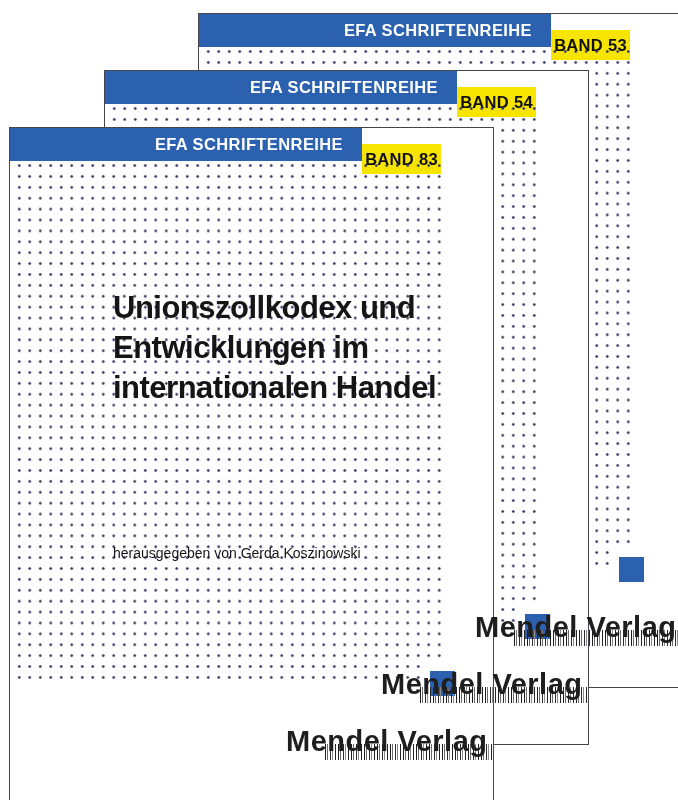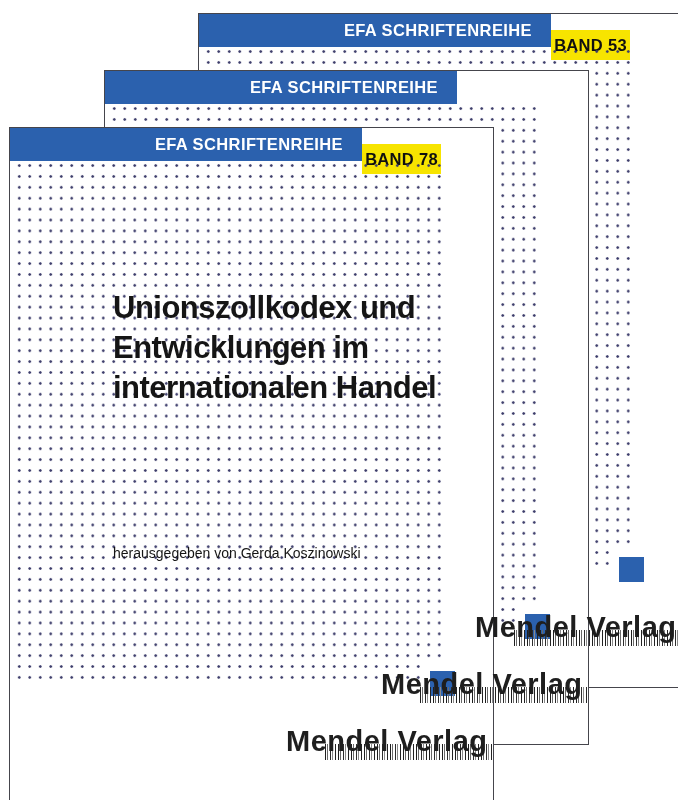--- a/index.html
+++ b/index.html
@@ -94,31 +94,32 @@
     <div class="dots"></div>
     <div class="square"></div>
     <div class="barcode"></div>
     <span class="logo-text">Mendel Verlag</span>
   </div>
 
   <div class="cover middle">
     <div class="bar">
       <span class="bar-label">EFA SCHRIFTENREIHE</span>
     </div>
+    <div class="band">BAND 54</div>
     <div class="dots"></div>
     <div class="square"></div>
     <div class="barcode"></div>
     <span class="logo-text">Mendel Verlag</span>
   </div>
 
   <div class="cover front">
     <div class="bar">
       <span class="bar-label">EFA SCHRIFTENREIHE</span>
     </div>
-    <div class="band">BAND 78</div>
+    <div class="band">BAND 83</div>
     <div class="dots"></div>
     <div class="title-block">Unionszollkodex und
 Entwicklungen im
 internationalen Handel</div>
     <div class="editor-line">herausgegeben von Gerda Koszinowski</div>
     <div class="square"></div>
     <div class="barcode"></div>
     <span class="logo-text">Mendel Verlag</span>
   </div>
 

